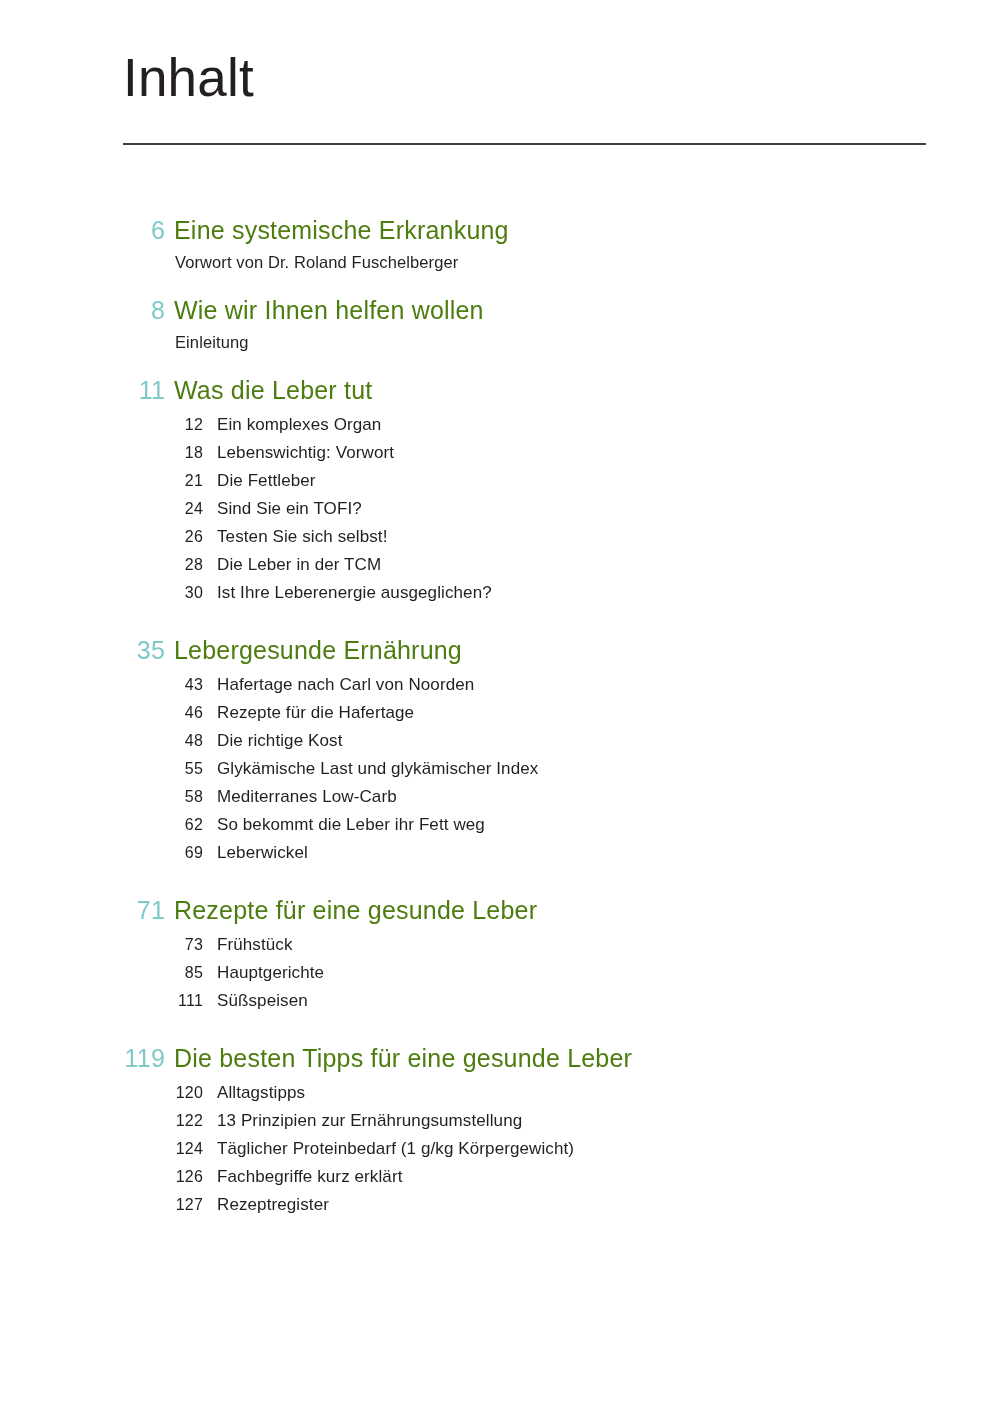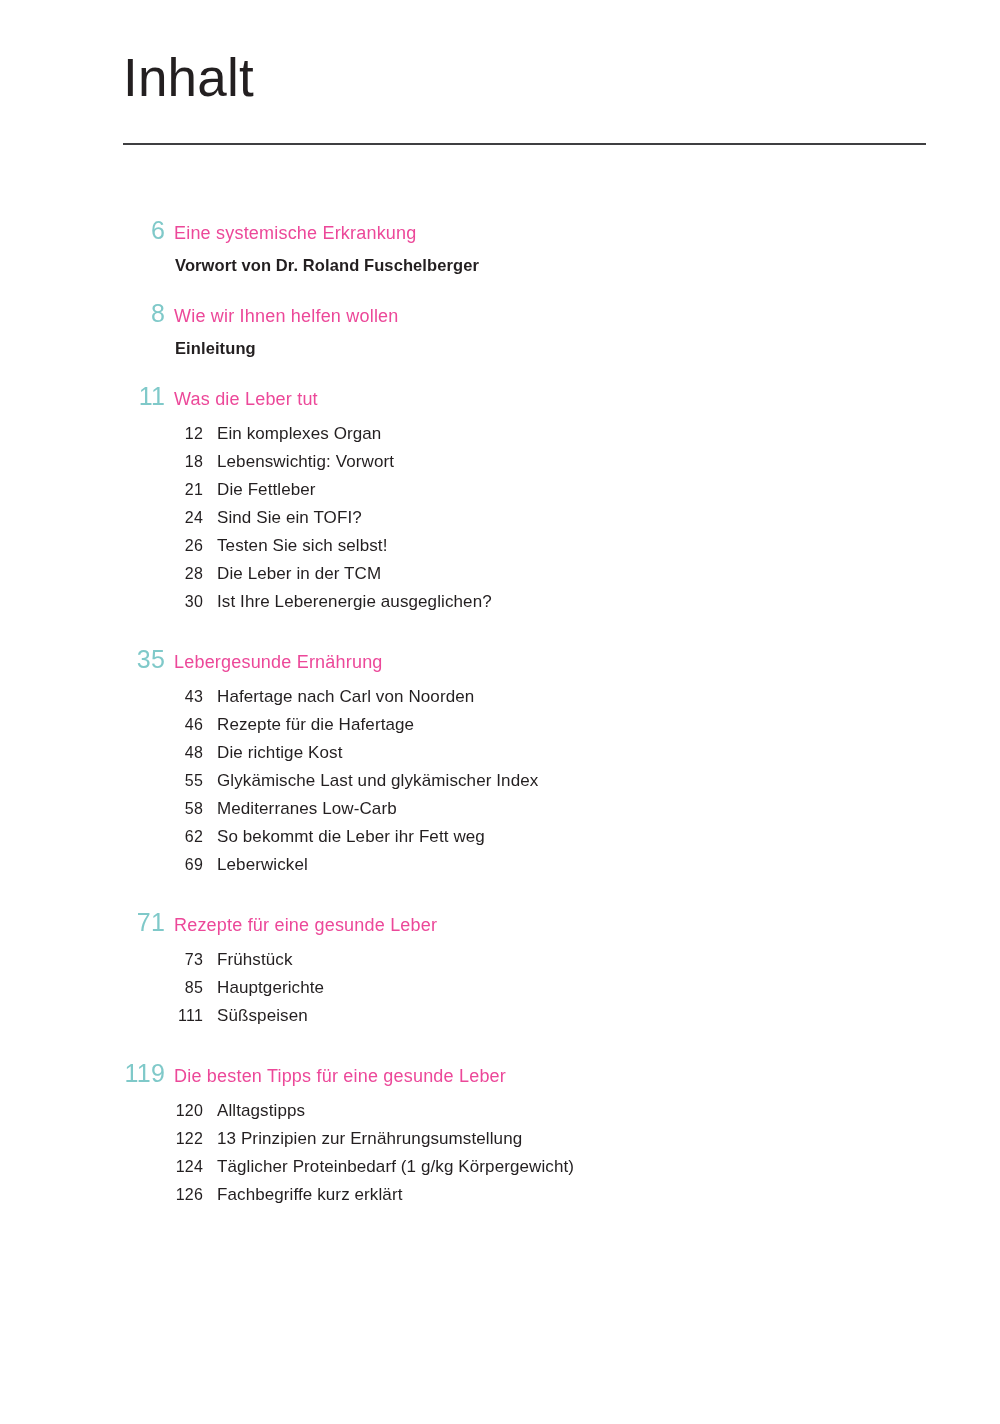--- a/index.html
+++ b/index.html
@@ -70,39 +70,39 @@
   .section-num {
     width: 165px;
     text-align: right;
     font-size: 25px;
     font-weight: 300;
     color: #7fc9c9;
     letter-spacing: 0.2px;
   }
   .section-title {
     padding-left: 9px;
-    font-size: 18px;
+    font-size: 25px;
     font-weight: 300;
-    color: #ec4899;
+    color: #4d7c0f;
     letter-spacing: 0.2px;
     white-space: nowrap;
   }
 
   
   .section-sub {
     display: flex;
     line-height: 30px;
   }
   .section-sub .spacer {
     width: 165px;
   }
   .section-sub .sub-text {
     padding-left: 10px;
     font-size: 16.5px;
-    font-weight: 700;
+    font-weight: 400;
     color: #231f20;
     letter-spacing: 0.1px;
     white-space: nowrap;
   }
 
   
   .entries {
     margin-top: 4px;
   }
   .entry {
@@ -269,17 +269,21 @@
             <span class="entry-text">13 Prinzipien zur Ernährungsumstellung</span>
           </div>
           <div class="entry">
             <span class="entry-num">124</span>
             <span class="entry-text">Täglicher Proteinbedarf (1 g/kg Körpergewicht)</span>
           </div>
           <div class="entry">
             <span class="entry-num">126</span>
             <span class="entry-text">Fachbegriffe kurz erklärt</span>
           </div>
+          <div class="entry">
+            <span class="entry-num">127</span>
+            <span class="entry-text">Rezeptregister</span>
+          </div>
         </div>
       </div>
     </div>
 
 </div>
 
 </body></html>

